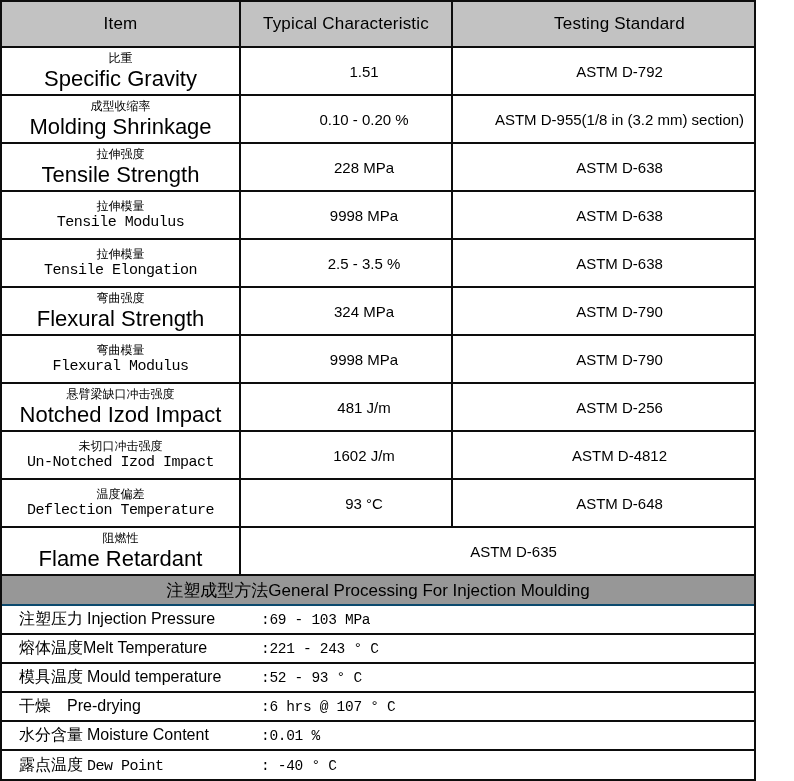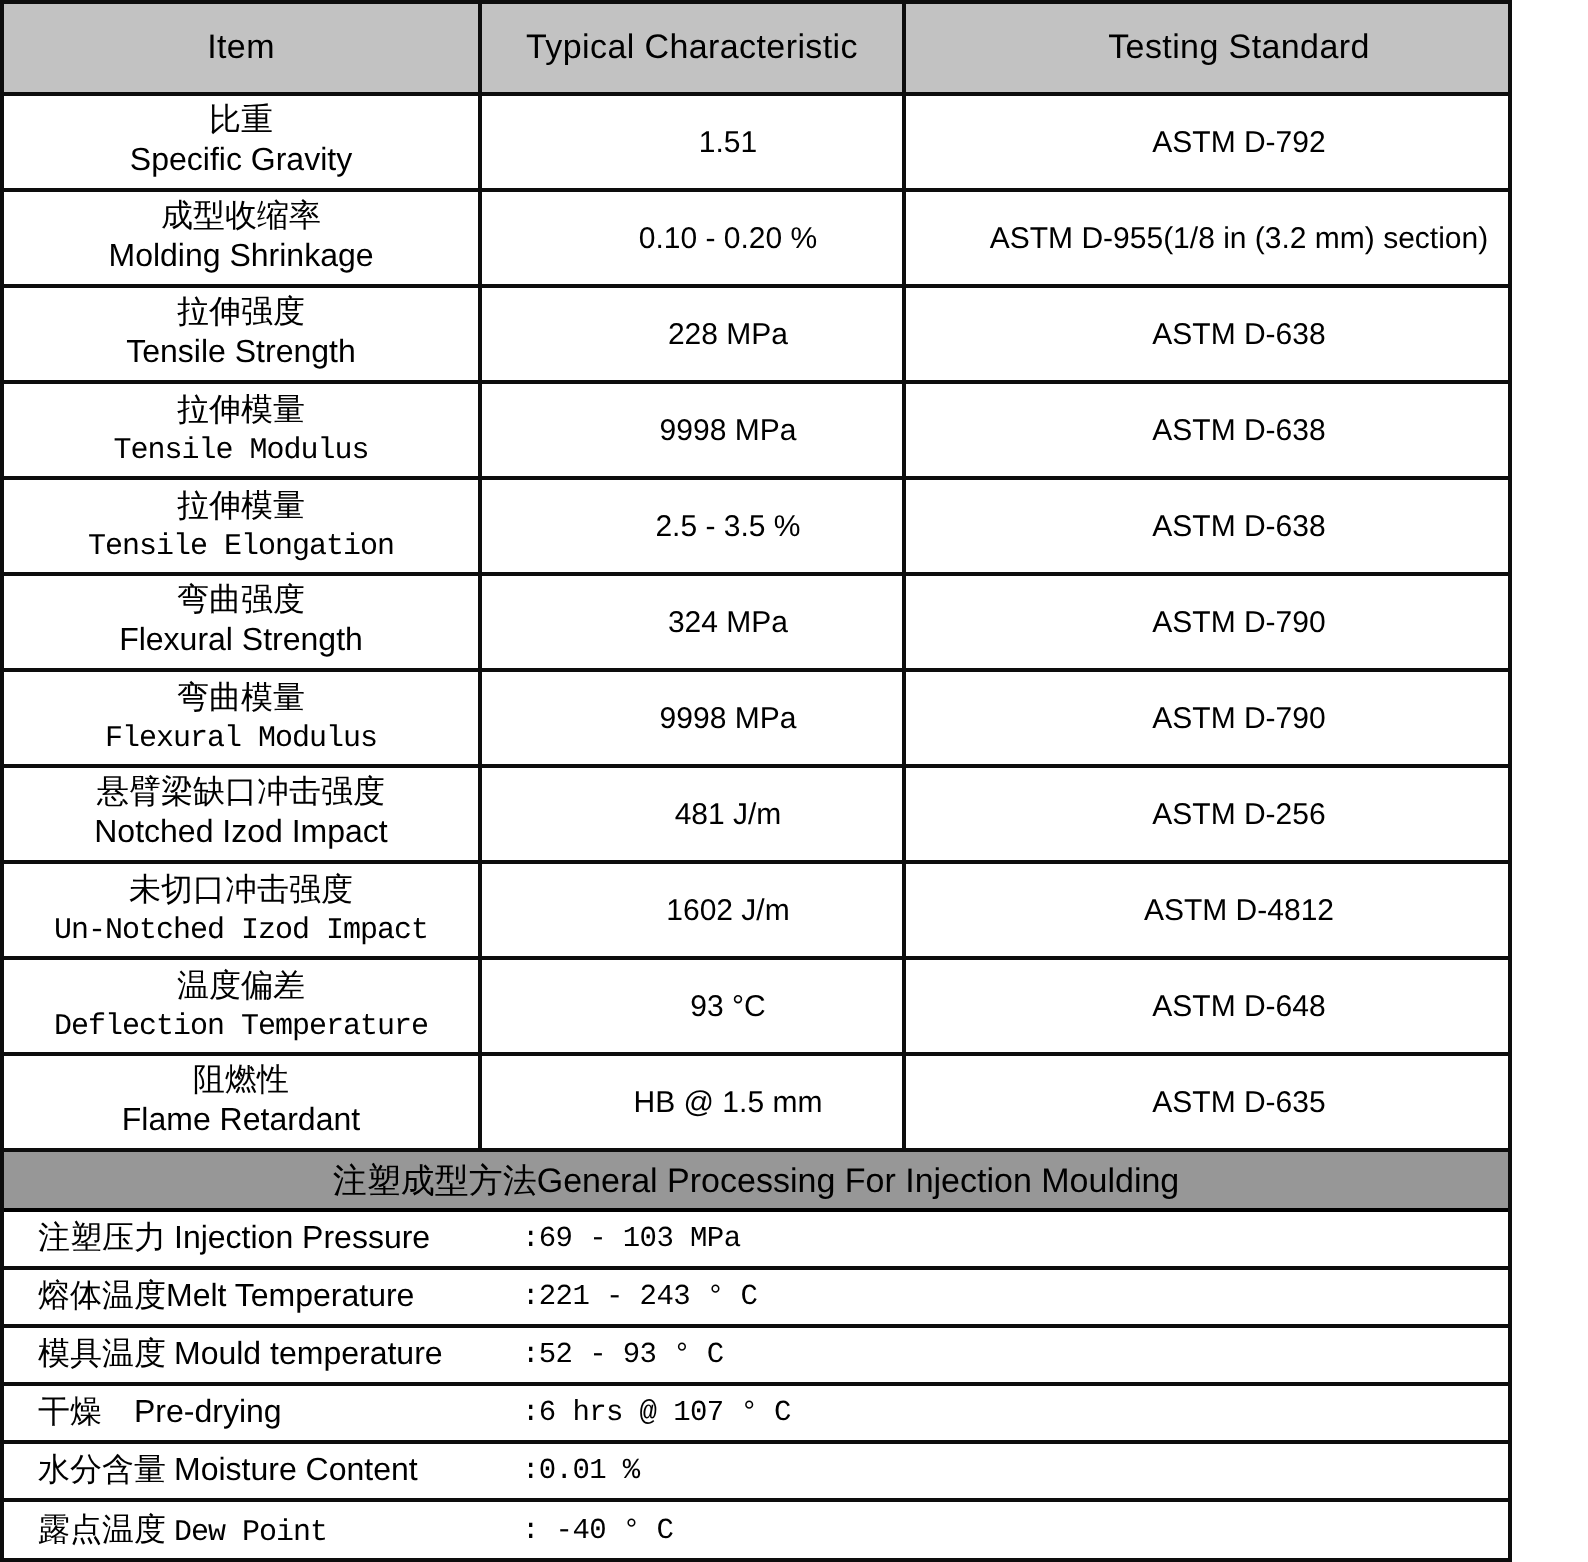--- a/index.html
+++ b/index.html
@@ -27,30 +27,30 @@
     overflow: hidden;
   }
   .c1 { width: 239px; border-right: 2px solid #0d0d0d; }
   .c2 { width: 212px; border-right: 2px solid #0d0d0d; }
   .c3 { flex: 1; margin-left: 32px; }
 
   .hdr-row { height: 46px; background: #c2c2c2; }
   .hdr { font-size: 17px; letter-spacing: 0.2px; }
 
   .data-row { height: 48px; }
-  .cn  { font-size: 16px; line-height: 1.3; }
-  .en  { font-size: 16px; line-height: 1.15; }
+  .cn  { font-size: 12px; line-height: 1.3; }
+  .en  { font-size: 22px; line-height: 1.15; }
   .mono { font-family: "Liberation Mono", "DejaVu Sans Mono", monospace; font-size: 15px; letter-spacing: -0.5px; }
   .val { font-size: 15px; padding-left: 36px; }
   .std { font-size: 15px; }
 
   .section-row {
     height: 30px;
     background: #979797;
-    border-bottom: 2px solid #000000;
+    border-bottom: 2px solid #0c4a6e;
     display: flex;
     align-items: center;
     justify-content: center;
     font-size: 17px;
     flex: 0 0 auto;
   }
 
   .proc-row {
     height: 29px;
     border-bottom: 2px solid #0d0d0d;
@@ -172,21 +172,20 @@
     </div>
     <div class="cell c2 val">93 °C</div>
     <div class="cell c3 std">ASTM D-648</div>
   </div>
 
   <div class="trow data-row">
     <div class="cell c1">
       <div class="cn">阻燃性</div>
       <div class="en">Flame Retardant</div>
     </div>
-    <div class="cell c2 val">HB @ 1.5 mm</div>
     <div class="cell c3 std">ASTM D-635</div>
   </div>
 
   <div class="section-row">注塑成型方法General Processing For Injection Moulding</div>
 
   <div class="proc-row">
     <div class="proc-label">
       <span class="pl-cn">注塑压力</span>
       <span class="pl-en">Injection Pressure</span>
     </div>

